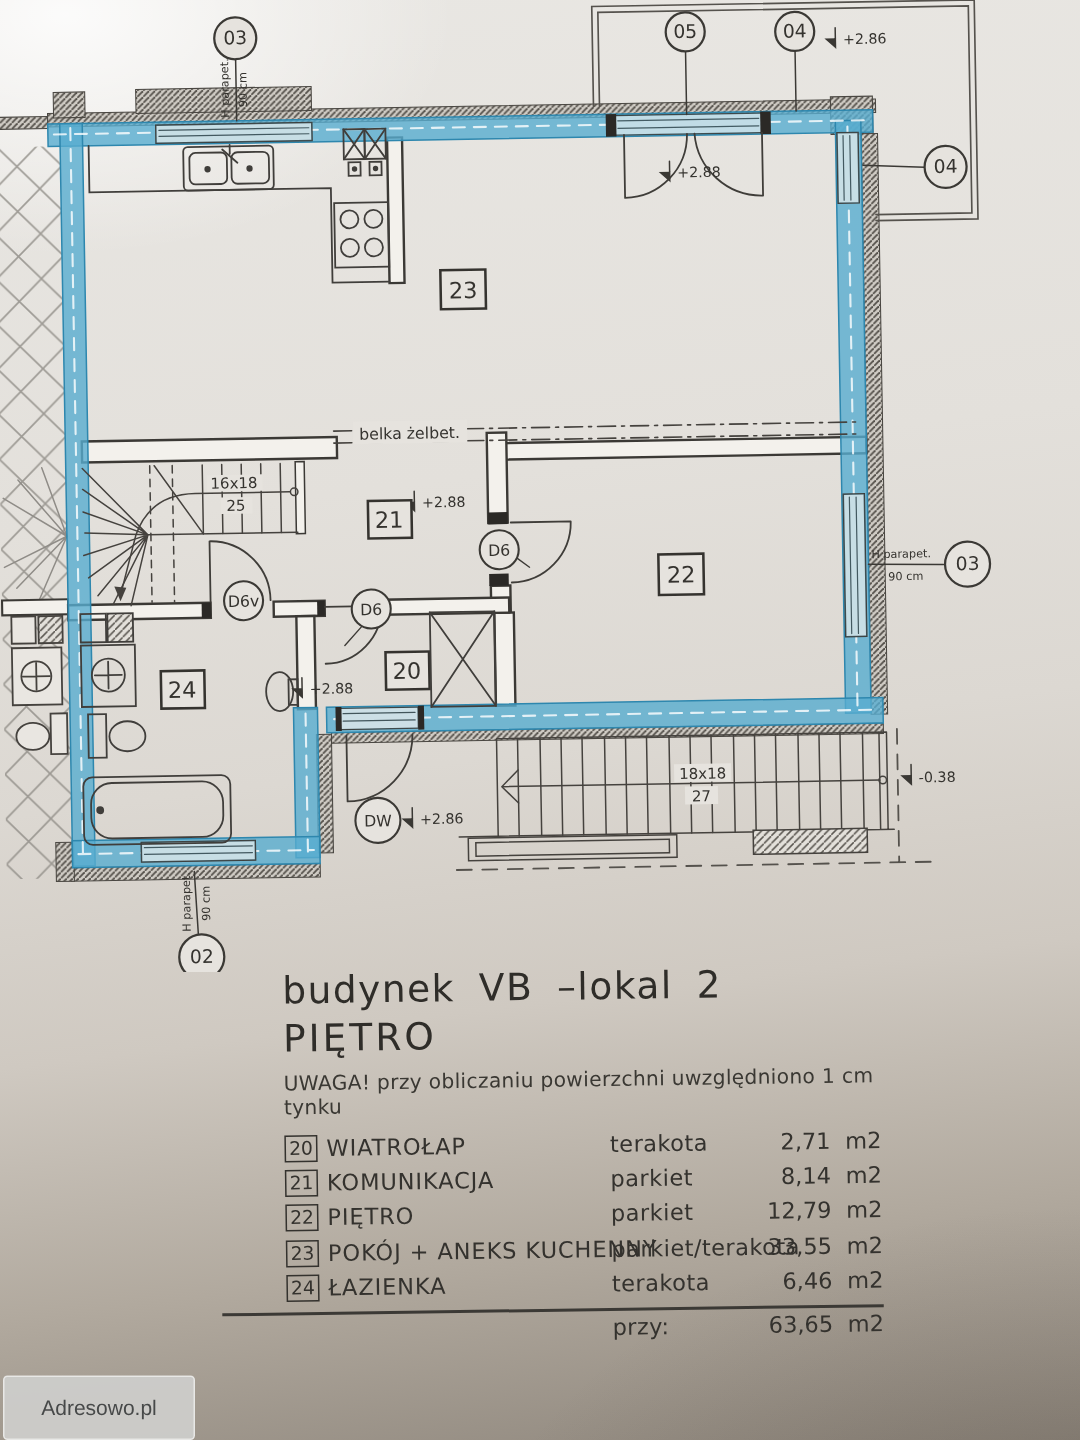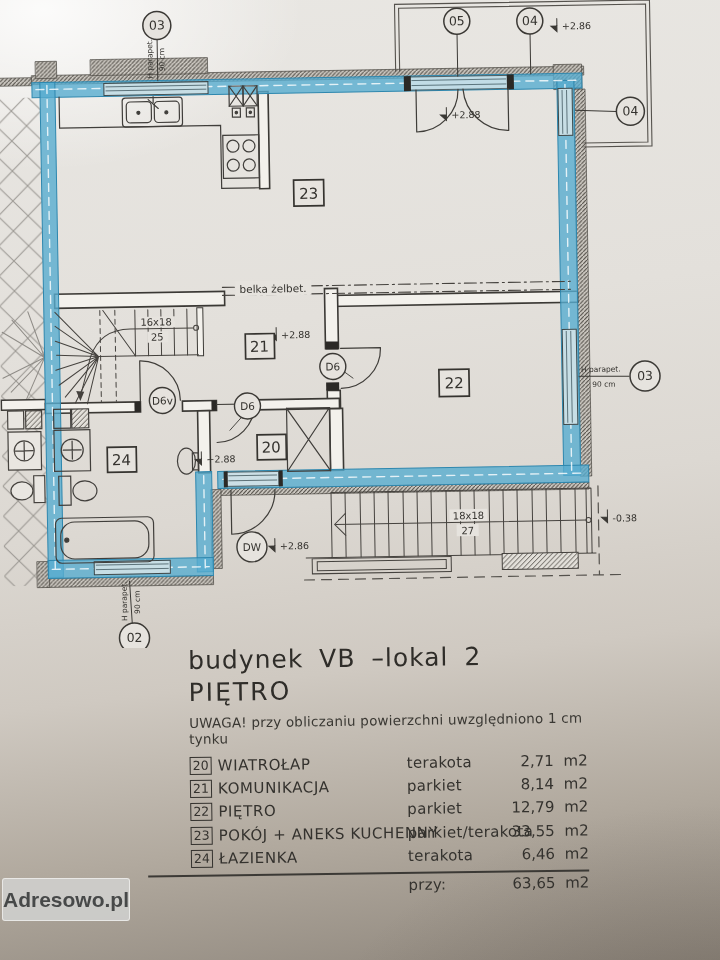--- a/index.html
+++ b/index.html
@@ -19,24 +19,24 @@
   .lg-note{font-size:13.5px;letter-spacing:.2px;margin-top:8px;color:#3a3833;}
   .lg-table{margin-top:9px;position:relative;width:398px;}
   .lg-row{position:relative;height:23.2px;}
   .lg-no{position:absolute;left:0;top:1px;width:20px;height:16px;border:1.6px solid #34322e;
     font-size:12.5px;text-align:center;line-height:16px;}
   .lg-name{position:absolute;left:28px;top:1px;font-size:15px;letter-spacing:.6px;}
   .lg-fin{position:absolute;left:217px;top:1px;font-size:15px;letter-spacing:.3px;}
   .lg-area{position:absolute;right:0;top:1px;width:90px;font-size:15px;text-align:right;word-spacing:5px;}
   .lg-divider{position:absolute;left:-43px;width:441px;height:2px;background:#3b3935;margin-top:3px;}
   .lg-total{position:relative;height:24px;margin-top:6px;}
-  .wm{position:absolute;left:2px;top:878px;width:126px;height:41px;border-radius:3px;
+  .wm{position:absolute;left:2px;top:917px;width:126px;height:41px;border-radius:3px;
     background:rgba(206,206,204,.92);border:1px solid rgba(242,242,240,.75);
-    font-family:"Liberation Sans",sans-serif;font-size:21px;color:#474949;
-    text-align:center;line-height:41px;font-weight:bold;}
+    font-family:"Liberation Sans",sans-serif;font-size:14px;color:#474949;
+    text-align:center;line-height:41px;}
 </style>
 </head>
 <body>
 
 <div class="photo">
 
 <svg width="720" height="648" viewBox="0 0 720 648" style="position:absolute;left:0;top:0;">
   <defs>
     <pattern id="ins" width="4" height="4" patternUnits="userSpaceOnUse">
       <rect width="4" height="4" fill="#d0ccc5"></rect>

